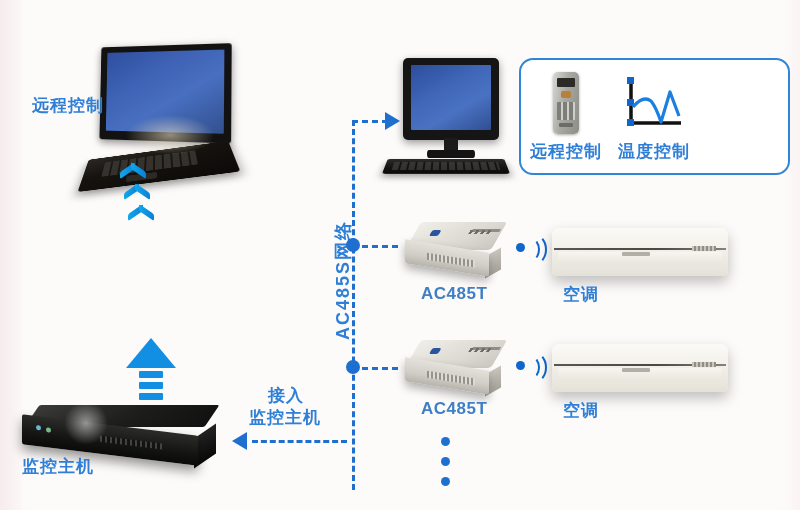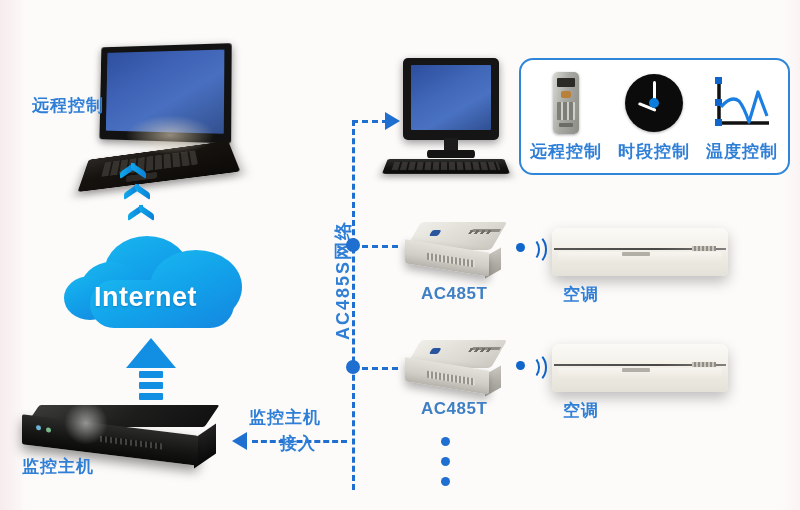--- a/index.html
+++ b/index.html
@@ -190,28 +190,20 @@
       <div class="lt-pad"></div>
     </div>
     <div class="lt-glow"></div>
   </div>
   <div class="lbl lbl-cn" style="left:32px;top:94px;">远程控制</div>
 
   <div class="chev" style="left:120px;top:172px;"></div>
   <div class="chev" style="left:124px;top:193px;"></div>
   <div class="chev" style="left:128px;top:214px;"></div>
 
-  <div class="cloud" style="left:62px;top:234px;width:190px;height:105px;">
-    <div class="cl" style="left:42px;top:2px;width:86px;height:74px;"></div>
-    <div class="cl" style="left:88px;top:16px;width:92px;height:74px;"></div>
-    <div class="cl" style="left:18px;top:28px;width:62px;height:58px;"></div>
-    <div class="cl" style="left:2px;top:42px;width:52px;height:44px;"></div>
-    <div class="cl" style="left:28px;top:46px;width:144px;height:48px;border-radius:26px;"></div>
-    <div class="cloud-txt" style="left:32px;top:48px;">Internet</div>
-  </div>
 
   <div class="uparrow" style="left:126px;top:338px;width:50px;height:62px;">
     <div class="ua-head"></div>
     <div class="ua-bar" style="left:13px;top:33px;width:24px;height:7px;"></div>
     <div class="ua-bar" style="left:13px;top:44px;width:24px;height:7px;"></div>
     <div class="ua-bar" style="left:13px;top:55px;width:24px;height:7px;"></div>
   </div>
 
   <div class="server" style="left:22px;top:405px;width:200px;height:60px;">
     <div class="sv-top"></div>
@@ -220,21 +212,21 @@
       <div class="sv-led" style="left:14px;top:9px;"></div>
       <div class="sv-led" style="left:24px;top:10px;background:#8ad6a0;"></div>
       <div class="sv-vent"></div>
     </div>
     <div class="sv-glow"></div>
   </div>
   <div class="lbl lbl-cn" style="left:22px;top:455px;">监控主机</div>
 
   <div class="hline" style="left:252px;top:440px;width:95px;"></div>
   <div class="tri-left" style="left:232px;top:432px;"></div>
-  <div class="lbl lbl-cn" style="left:280px;top:384px;margin-top:48px;">接入</div>
+  <div class="lbl lbl-cn" style="left:268px;top:384px;">接入</div>
   <div class="lbl lbl-cn" style="left:249px;top:406px;">监控主机</div>
 
   <div class="vline" style="left:352px;top:120px;height:370px;"></div>
   <div class="vtext" style="left:331px;top:340px;">AC485S网络</div>
 
   <div class="hline" style="left:352px;top:120px;width:36px;"></div>
   <div class="tri-right" style="left:385px;top:112px;"></div>
 
   <div class="pc" style="left:403px;top:58px;width:110px;height:125px;">
     <div class="pc-mon">
@@ -255,30 +247,20 @@
           <div class="remote">
             <div class="scr"></div>
               <div class="knob"></div>
               <div class="btns"></div>
               <div class="logo"></div>
           </div>
         </div>
         <div class="feat-lbl">远程控制</div>
       </div>
 
-      <div class="feat">
-        <div class="feat-ico">
-          <div class="clock">
-            <div class="h" style="left:28px;top:7px;width:3px;height:24px;"></div>
-            <div class="h" style="left:12px;top:35px;width:19px;height:3px;transform:rotate(22deg);transform-origin:right center;"></div>
-            <div class="hub"></div>
-          </div>
-        </div>
-        <div class="feat-lbl">时段控制</div>
-      </div>
 
       <div class="feat">
         <div class="feat-ico">
           <svg class="tchart" viewBox="0 0 62 56">
             <path d="M8 4 L8 48 L58 48" stroke="#111" stroke-width="3.5" fill="none"></path>
             <rect x="4" y="2" width="7" height="7" fill="#1166cc"></rect>
             <rect x="4" y="24" width="7" height="7" fill="#1166cc"></rect>
             <rect x="4" y="44" width="7" height="7" fill="#1166cc"></rect>
             <path d="M10 32 Q20 20 28 26 Q33 32 38 47 L47 17 L56 41" stroke="#1a7fe0" stroke-width="3.2" fill="none" stroke-linejoin="round"></path>
           </svg>

